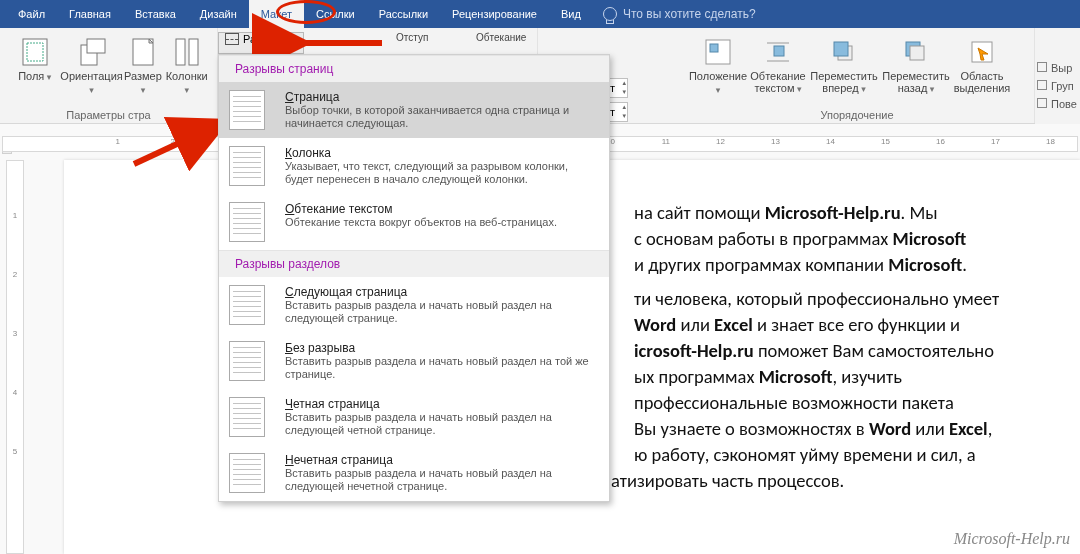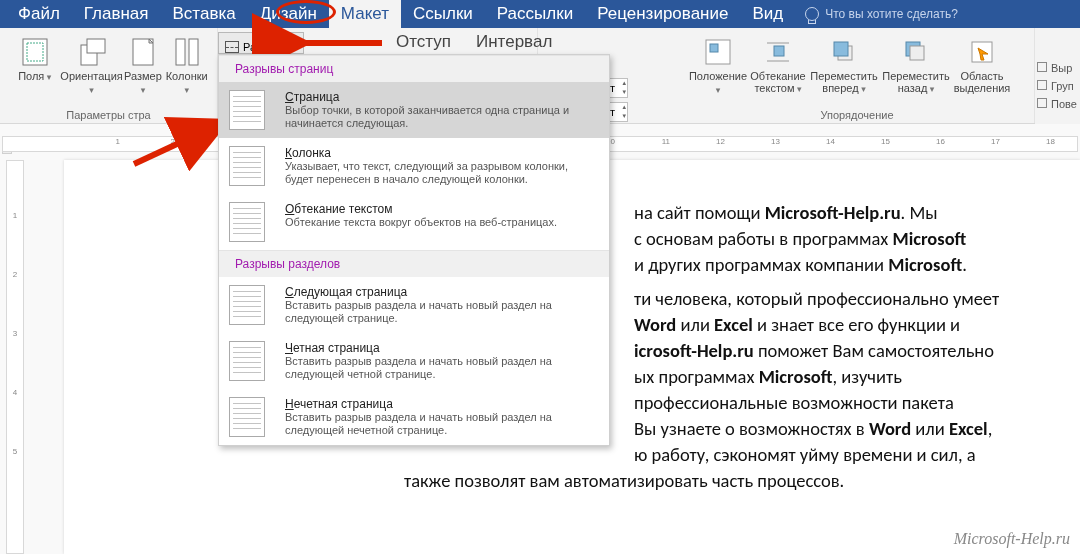--- a/index.html
+++ b/index.html
@@ -1,42 +1,42 @@
 <!DOCTYPE html>
 <html><head>
 <meta charset="utf-8">
 <style>
   * { margin: 0; padding: 0; box-sizing: border-box; }
   body { font-family: "Segoe UI", Tahoma, sans-serif; font-size: 12px; background: #fff; width: 1080px; height: 554px; overflow: hidden; position: relative; }
 
   
   .tabs { background: #2b579a; height: 28px; display: flex; align-items: stretch; color: #fff; padding-left: 6px; }
-  .tab { padding: 0 12px; display: flex; align-items: center; cursor: pointer; font-size: 17px; }
+  .tab { padding: 0 12px; display: flex; align-items: center; cursor: pointer; font-size: 11px; }
   .tab.file { background: #2b579a; }
   .tab.active { background: #f3f3f3; color: #2b579a; }
   .tell-me { display: flex; align-items: center; color: #c6d4ec; margin-left: 10px; font-size: 12px; gap: 6px; }
   .tell-me .bulb { width: 14px; height: 14px; border: 1.2px solid #c6d4ec; border-radius: 50%; position: relative; }
   .tell-me .bulb:after { content:""; position:absolute; width:6px; height:3px; border:1.2px solid #c6d4ec; border-top:none; bottom:-4px; left:2px; }
 
   
   .ribbon { background: #f3f3f3; height: 96px; border-bottom: 1px solid #d8d8d8; display: flex; position: relative; }
   .group { border-right: 1px solid #e3e3e3; padding: 4px 8px 2px 8px; display: flex; flex-direction: column; }
   .group-controls { flex: 1; display: flex; align-items: flex-start; }
   .group-label { font-size: 11px; color: #666; text-align: center; padding-top: 2px; }
   .big-btn { display: flex; flex-direction: column; align-items: center; width: 60px; cursor: pointer; padding-top: 4px; }
   .big-btn .icon { width: 32px; height: 32px; margin-bottom: 2px; display:flex; align-items:center; justify-content:center; }
   .big-btn .lbl { font-size: 11px; text-align: center; line-height: 12px; color: #444; }
   .caret { font-size: 9px; color: #777; }
 
-  .spin-label { font-size: 17px; color: #444; display: inline-block; width: 50px; }
+  .spin-label { font-size: 10px; color: #444; display: inline-block; width: 50px; }
   .spin { width: 56px; height: 20px; border: 1px solid #c0c0c0; background: #fff; display: flex; align-items: center; justify-content: flex-end; font-size: 11px; padding-right: 12px; position: relative; }
   .spin:after { content: "▴\A▾"; white-space: pre; position: absolute; right: 1px; top: -1px; font-size: 7px; line-height: 9px; color: #666; }
 
   
-  .dropdown-btn { position: absolute; left: 218px; top: 4px; height: 22px; border: 1px solid #b8b8b8; background: #eaeaea; display: flex; align-items: flex-end; font-size: 11px; padding: 0 6px; gap: 4px; cursor: pointer; }
+  .dropdown-btn { position: absolute; left: 218px; top: 4px; height: 22px; border: 1px solid #b8b8b8; background: #eaeaea; display: flex; align-items: flex-start; font-size: 11px; padding: 0 6px; gap: 4px; cursor: pointer; }
   .dropdown-btn .brk-icon { width: 14px; height: 12px; border: 1px solid #555; position: relative; }
   .dropdown-btn .brk-icon:before { content:""; position:absolute; width:100%; border-top:1px dashed #555; top:5px; }
 
   .dropdown { position: absolute; left: 218px; top: 26px; width: 392px; background: #fff; border: 1px solid #cfcfcf; box-shadow: 2px 3px 6px rgba(0,0,0,0.25); z-index: 10; }
   .dd-section-head { background: #f0f0f0; font-size: 12px; color: #a21caf; padding: 6px 16px; border-top: 1px solid #e4e4e4; }
   .dd-item { display: flex; padding: 8px 10px; gap: 20px; cursor: pointer; }
   .dd-item.sel { background: #d6d6d6; }
   .dd-thumb { width: 36px; height: 40px; border: 1px solid #aaa; background: #fff; flex-shrink: 0; position: relative; }
   .dd-thumb:before { content:""; position:absolute; left:3px; right:3px; top:5px; bottom:5px;
     background: repeating-linear-gradient(#888, #888 1px, transparent 1px, transparent 5px); opacity:0.5; }
@@ -127,21 +127,21 @@
     </div>
     <div class="group-label">Параметры стра</div>
   </div>
 
   <div style="width:170px"></div>
 
   <div class="group" style="width:150px">
     <div class="group-controls" style="flex-direction:column; gap:2px;">
        <div style="display:flex; gap:30px;">
          <span class="spin-label">Отступ</span>
-         <span class="spin-label">Интервал</span>
+         <span class="spin-label">Обтекание</span>
        </div>
     </div>
   </div>
 
   <div style="position:absolute; left:572px; top:50px; display:flex; flex-direction:column; gap:4px;">
     <div class="spin">0 пт</div>
     <div class="spin">8 пт</div>
   </div>
 
   <div class="group" style="position:absolute; left:680px; right:45px; top:0; bottom:0;">
@@ -239,20 +239,27 @@
         <div class="title"><u>О</u><span>бтекание текстом</span></div>
         <div class="desc">Обтекание текста вокруг объектов на веб-страницах.</div>
       </div>
     </div>
     <div class="dd-section-head">Разрывы разделов</div>
     <div class="dd-item">
       <div class="dd-thumb"></div>
       <div class="dd-text">
         <div class="title"><u>С</u><span>ледующая страница</span></div>
         <div class="desc">Вставить разрыв раздела и начать новый раздел на следующей странице.</div>
+      </div>
+    </div>
+    <div class="dd-item">
+      <div class="dd-thumb"></div>
+      <div class="dd-text">
+        <div class="title"><u>Б</u><span>ез разрыва</span></div>
+        <div class="desc">Вставить разрыв раздела и начать новый раздел на той же странице.</div>
       </div>
     </div>
     <div class="dd-item">
       <div class="dd-thumb"></div>
       <div class="dd-text">
         <div class="title"><u>Ч</u><span>етная страница</span></div>
         <div class="desc">Вставить разрыв раздела и начать новый раздел на следующей четной странице.</div>
       </div>
     </div>
     <div class="dd-item">

